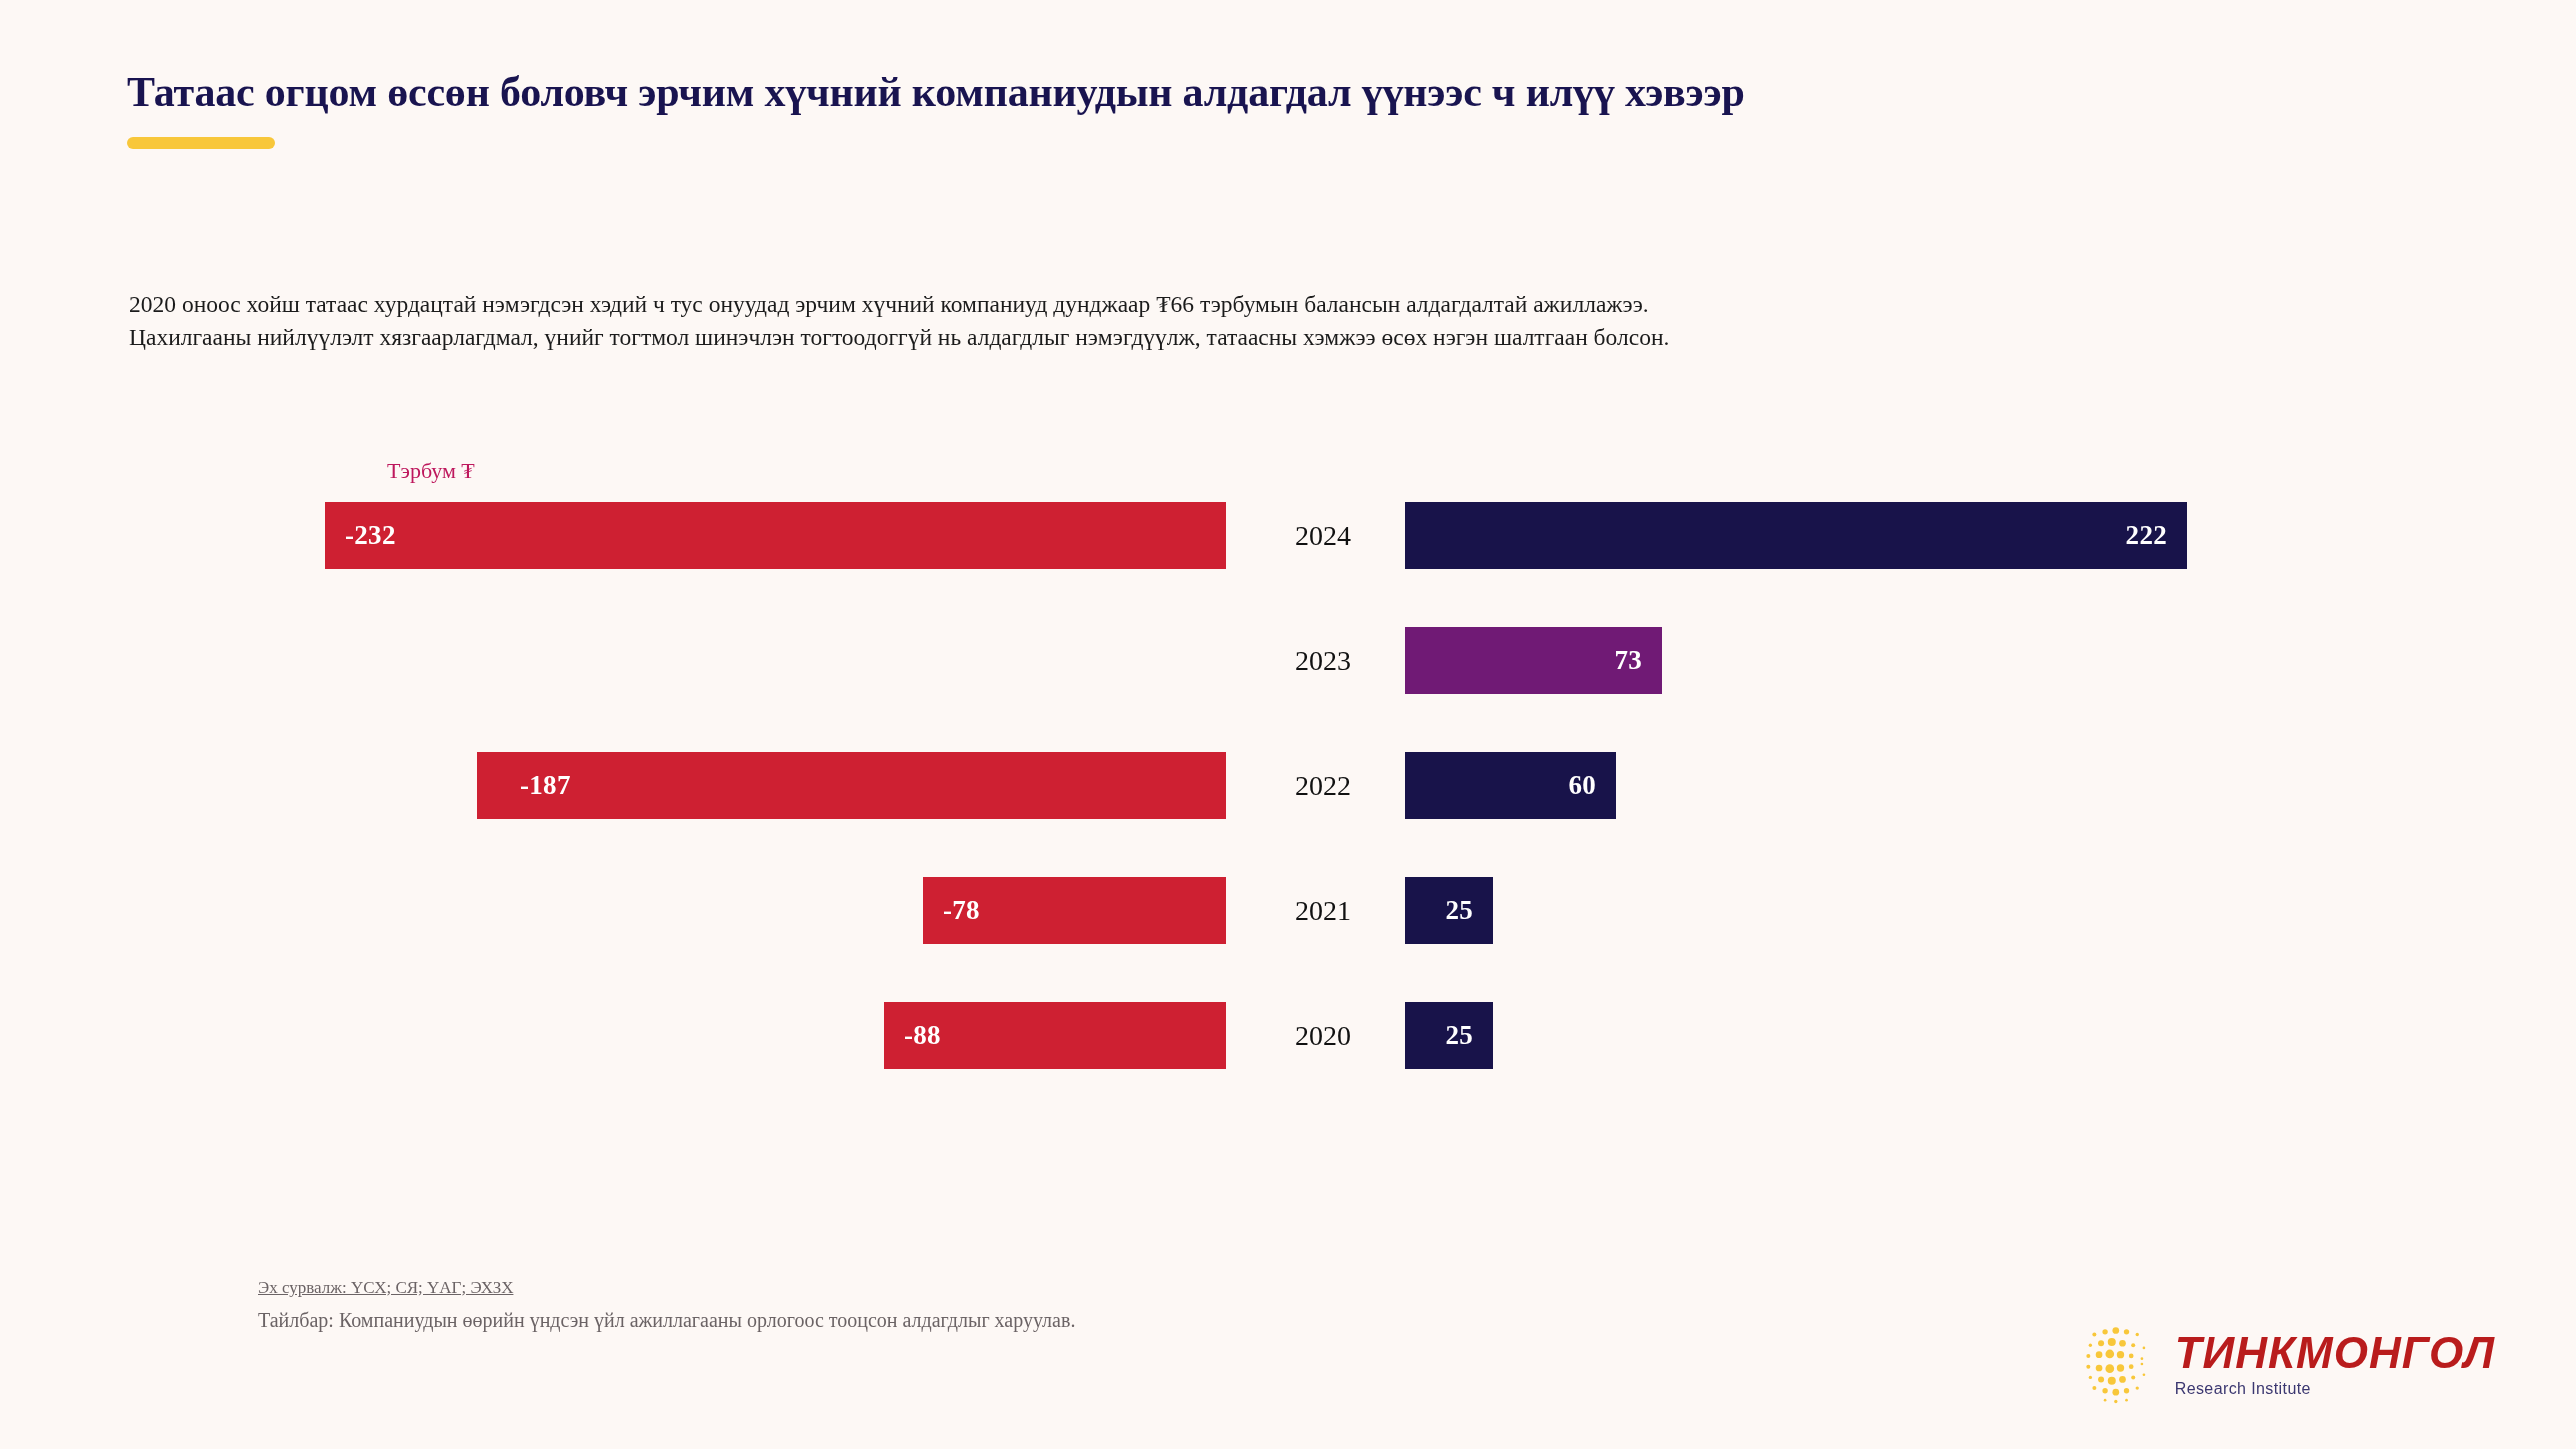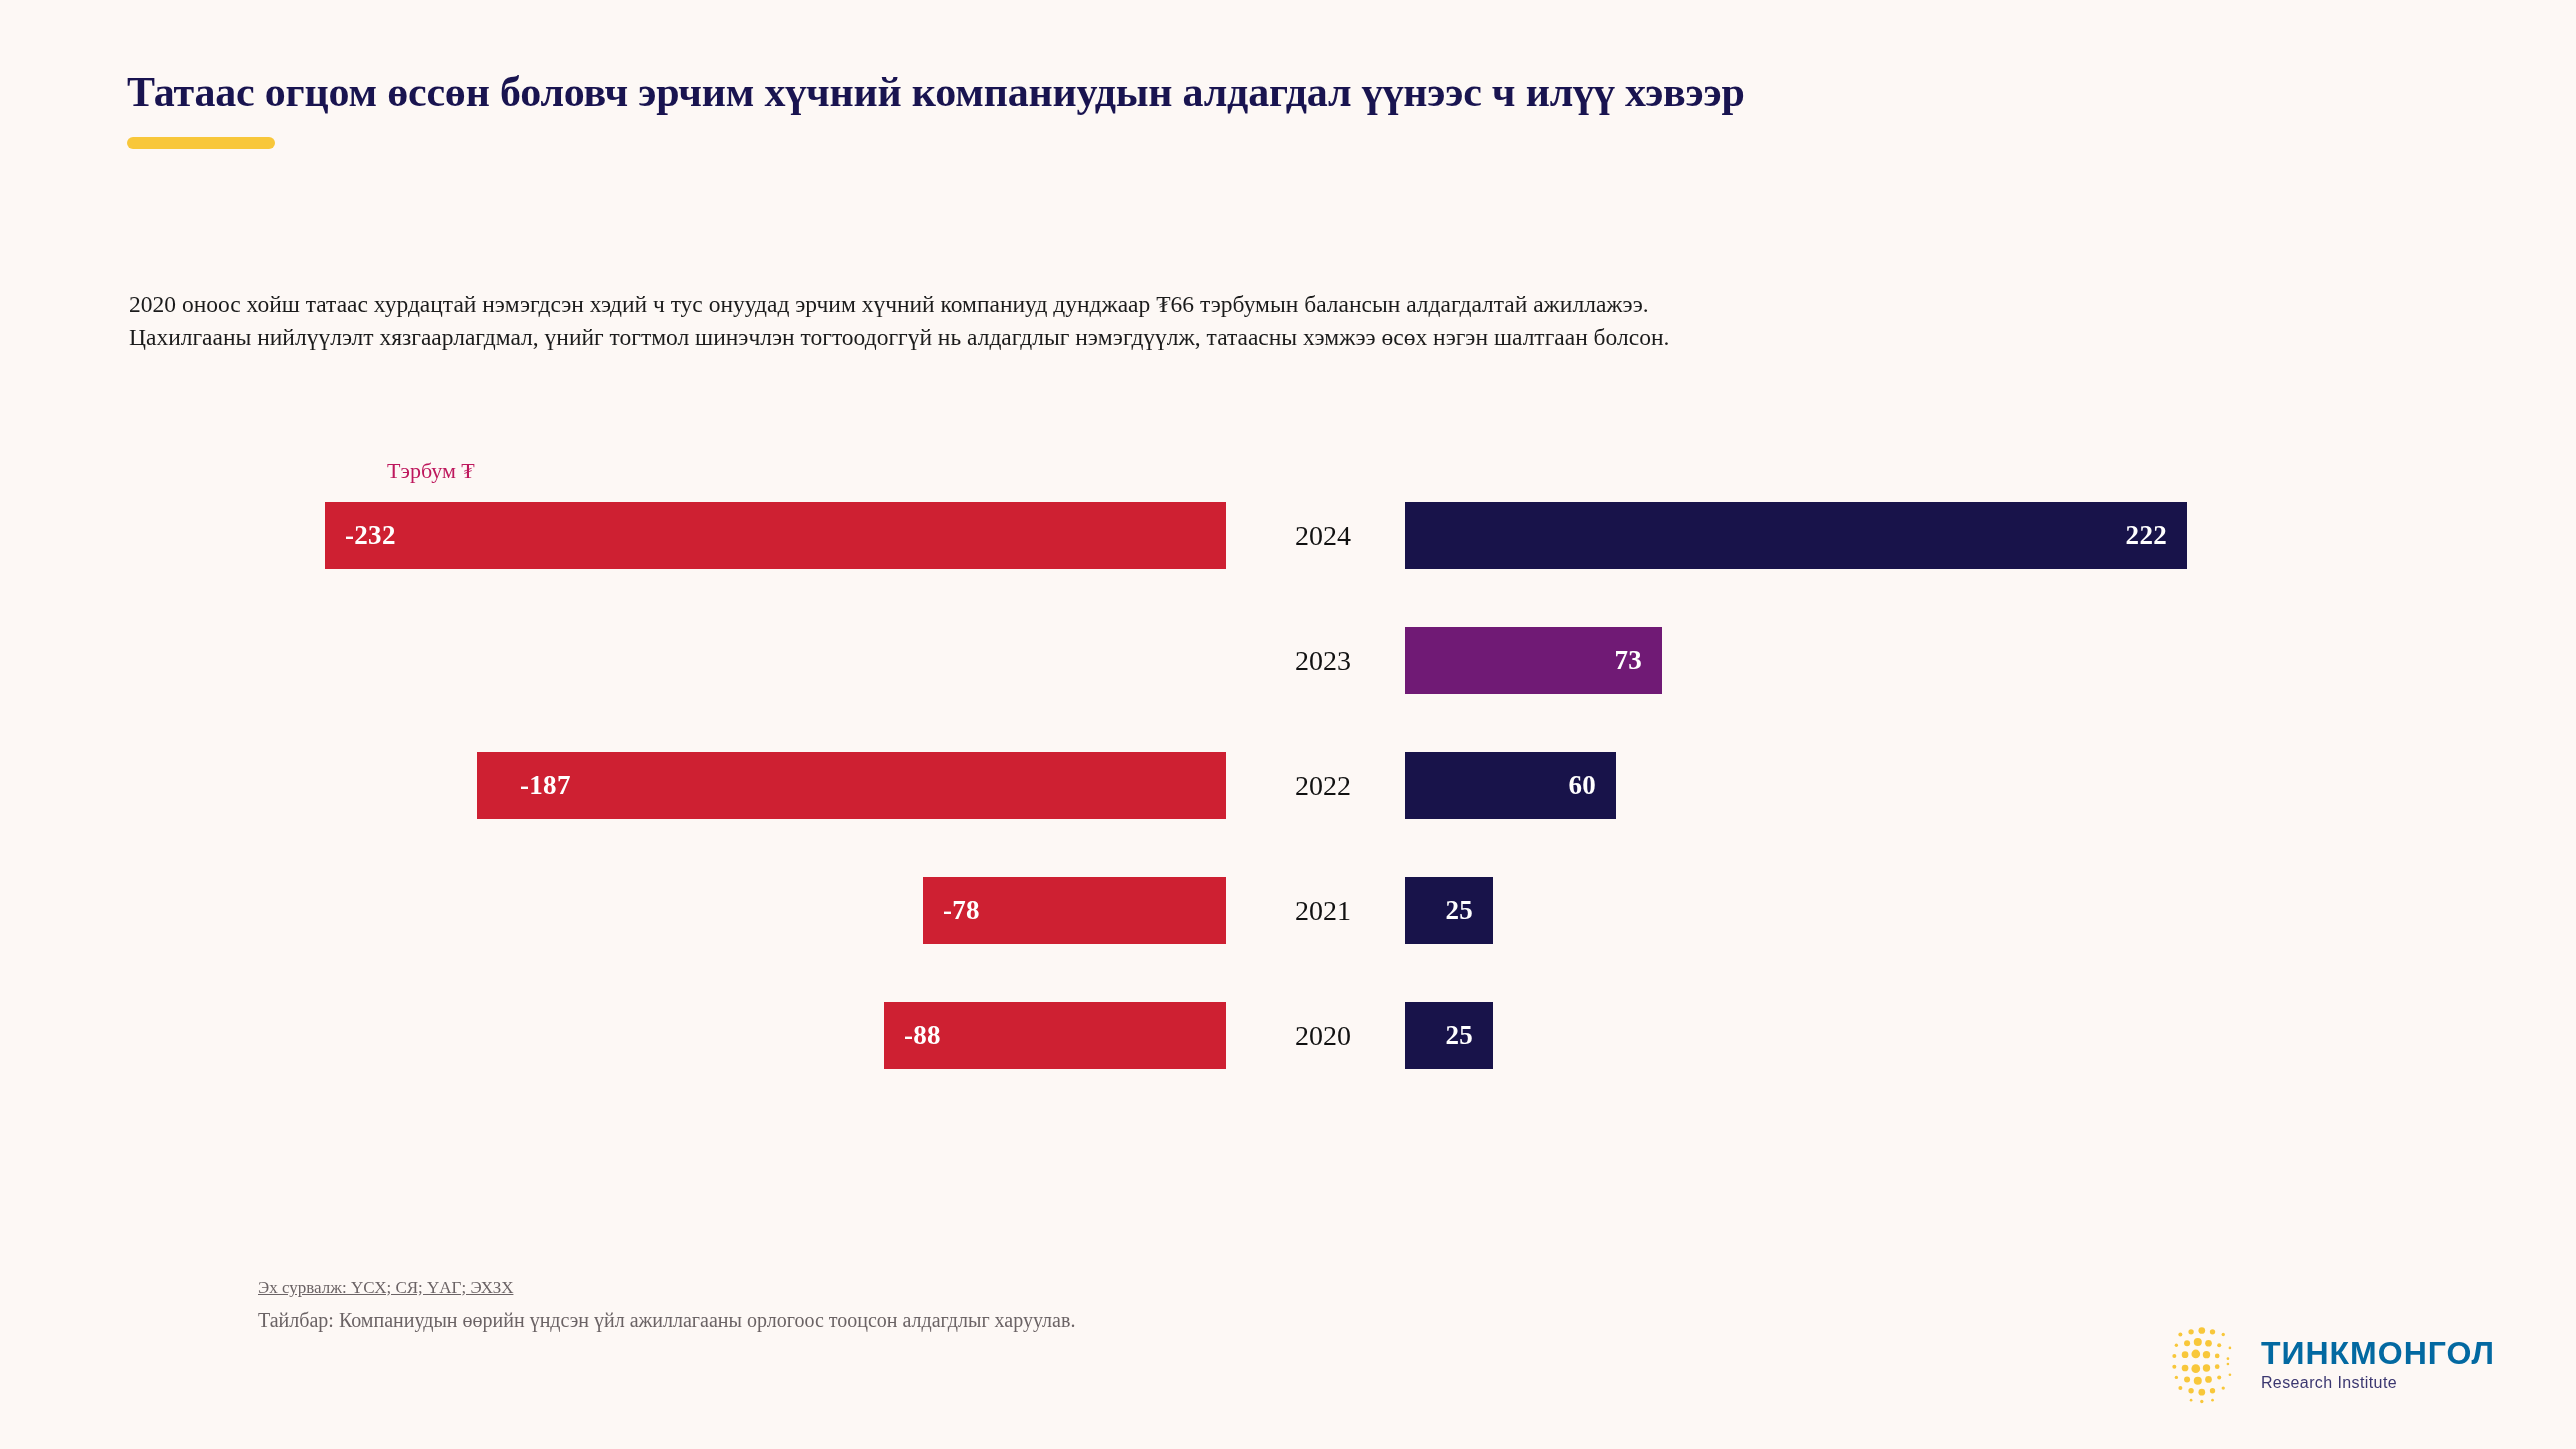--- a/index.html
+++ b/index.html
@@ -169,24 +169,25 @@
     bottom: 42px;
     display: flex;
     align-items: center;
     gap: 14.8px;
   }
   .logo-mark { width: 75px; height: 86px; flex: none; }
   .logo-text { display: flex; flex-direction: column; justify-content: center; }
   .logo-name {
     font-family: "Liberation Sans", "DejaVu Sans", sans-serif;
     font-weight: bold;
-    font-size: 32px;
+    font-size: 44px;
     letter-spacing: 1px;
-    color: #0369a1;
+    color: #b91c1c;
     line-height: 1;
+    font-style: italic;
   }
   .logo-sub {
     font-family: "Liberation Sans", "DejaVu Sans", sans-serif;
     font-size: 16px;
     letter-spacing: 0.4px;
     color: #3b3770;
     margin-top: 6.7px;
     line-height: 1;
   }
 </style>

